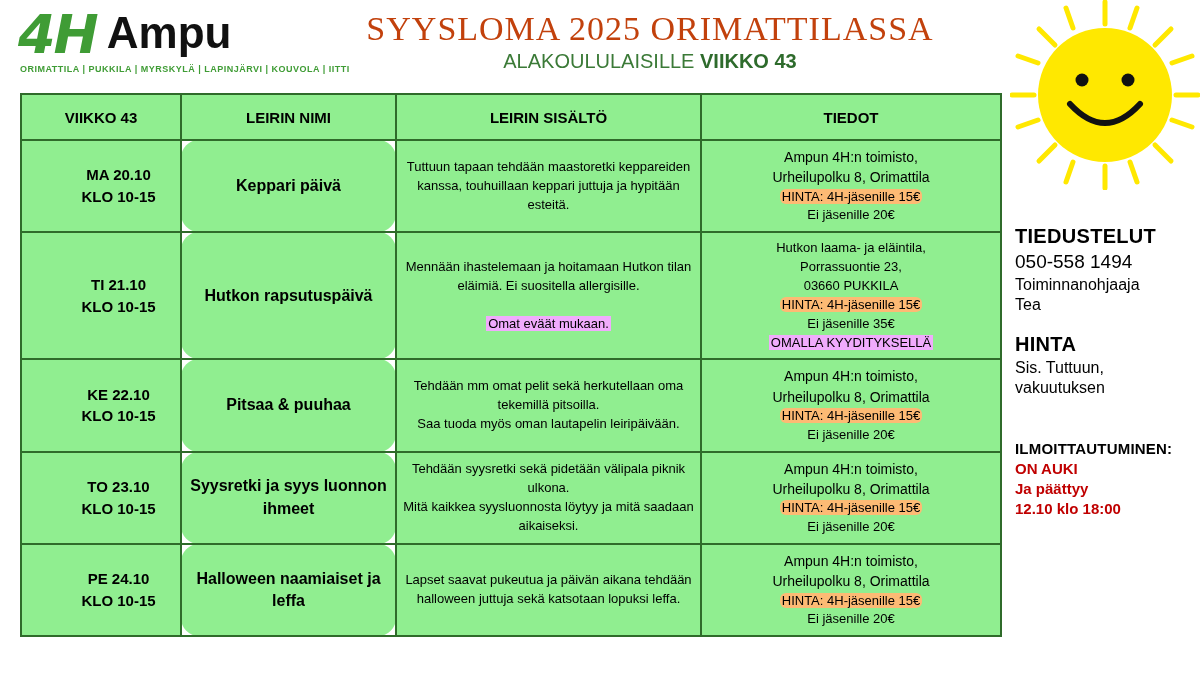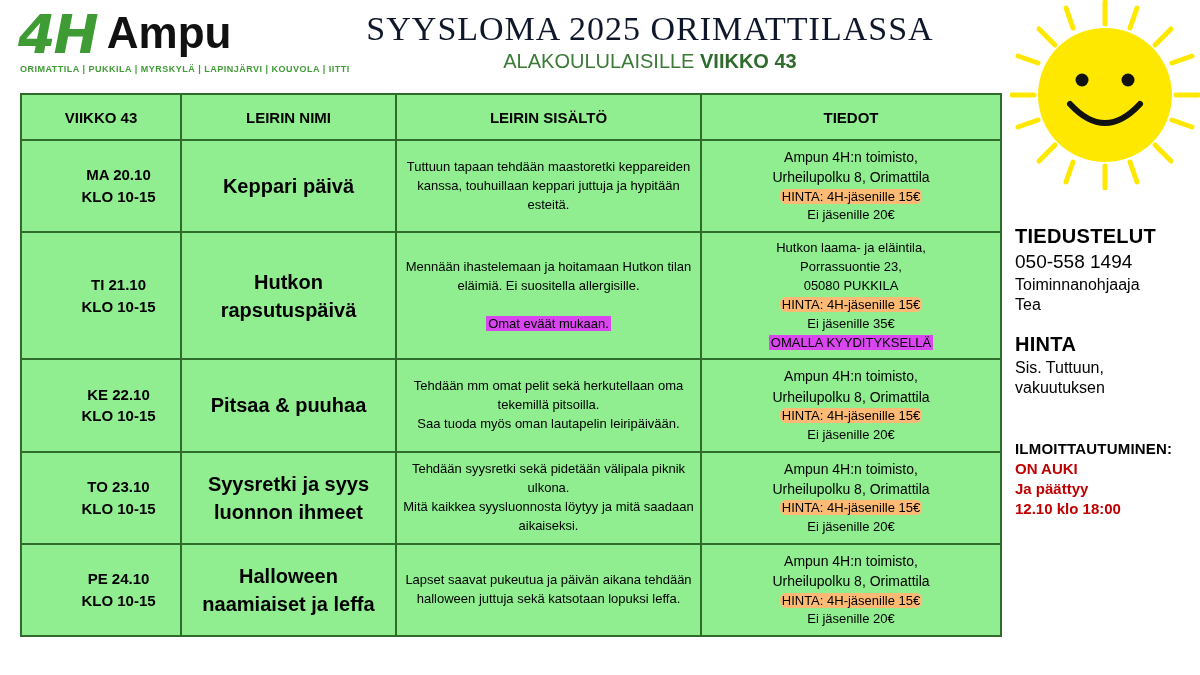--- a/index.html
+++ b/index.html
@@ -56,21 +56,21 @@
 
   
   .title-main {
     position: absolute;
     left: 300px;
     top: 10px;
     width: 700px;
     text-align: center;
     font-family: "Liberation Serif", serif;
     font-size: 34px;
-    color: #0f172a;
+    color: #c2410c;
     letter-spacing: 1px;
   }
   .title-sub {
     position: absolute;
     left: 300px;
     top: 50px;
     width: 700px;
     text-align: center;
     font-family: "Liberation Sans", sans-serif;
     font-size: 20px;
@@ -117,44 +117,45 @@
 
   td.when {
     text-align: center;
     font-size: 15px;
     font-weight: bold;
     line-height: 1.45;
     padding-left: 41px;
   }
   td.name {
     text-align: center;
-    font-size: 20px;
+    font-size: 16px;
     font-weight: bold;
     line-height: 1.4;
+    border-radius: 18px;
   }
   td.desc {
     text-align: center;
     font-size: 13px;
     line-height: 1.45;
   }
   td.info {
     text-align: center;
     font-size: 13px;
     line-height: 1.45;
   }
   td.info .big {
     font-size: 14px;
   }
   .hl-cyan {
     background: #fdba74;
     padding: 0 2px;
     border-radius: 6px;
   }
   .hl-yellow {
-    background: #d946ef;
+    background: #f0abfc;
     padding: 0 2px;
   }
   .row-sp { display: block; }
 
   
   .side {
     position: absolute;
     left: 1015px;
     top: 225px;
     width: 180px;
@@ -275,21 +276,21 @@
       </td>
       <td class="name">Hutkon rapsutuspäivä</td>
       <td class="desc">
         <span class="row-sp">Mennään ihastelemaan ja hoitamaan Hutkon tilan eläimiä. Ei suositella allergisille.</span>
         <br>
         <span class="hl-yellow">Omat eväät mukaan.</span>
       </td>
       <td class="info">
         <span class="row-sp">Hutkon laama-  ja eläintila,</span>
         <span class="row-sp">Porrassuontie 23,</span>
-        <span class="row-sp">05080 PUKKILA</span>
+        <span class="row-sp">03660 PUKKILA</span>
         <span class="row-sp"><span class="hl-cyan">HINTA: 4H-jäsenille 15€</span></span>
         <span class="row-sp">Ei jäsenille 35€</span>
         <span class="row-sp"><span class="hl-yellow">OMALLA KYYDITYKSELLÄ</span></span>
       </td>
     </tr>
 
     <tr>
       <td class="when">
         <span class="row-sp">KE 22.10</span>
         <span class="row-sp">KLO 10-15</span>

